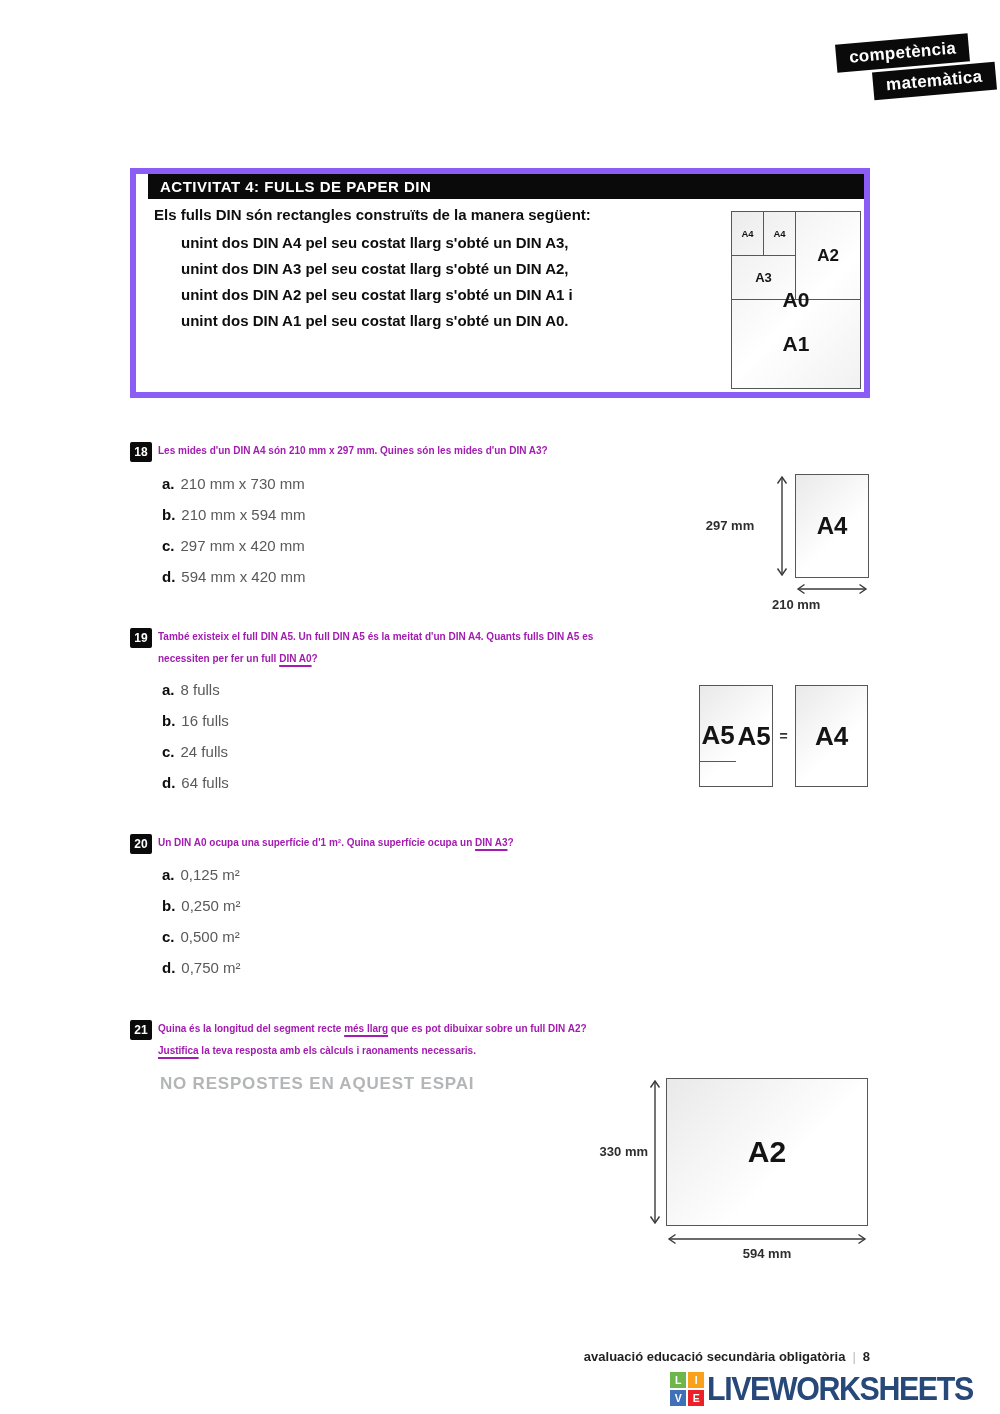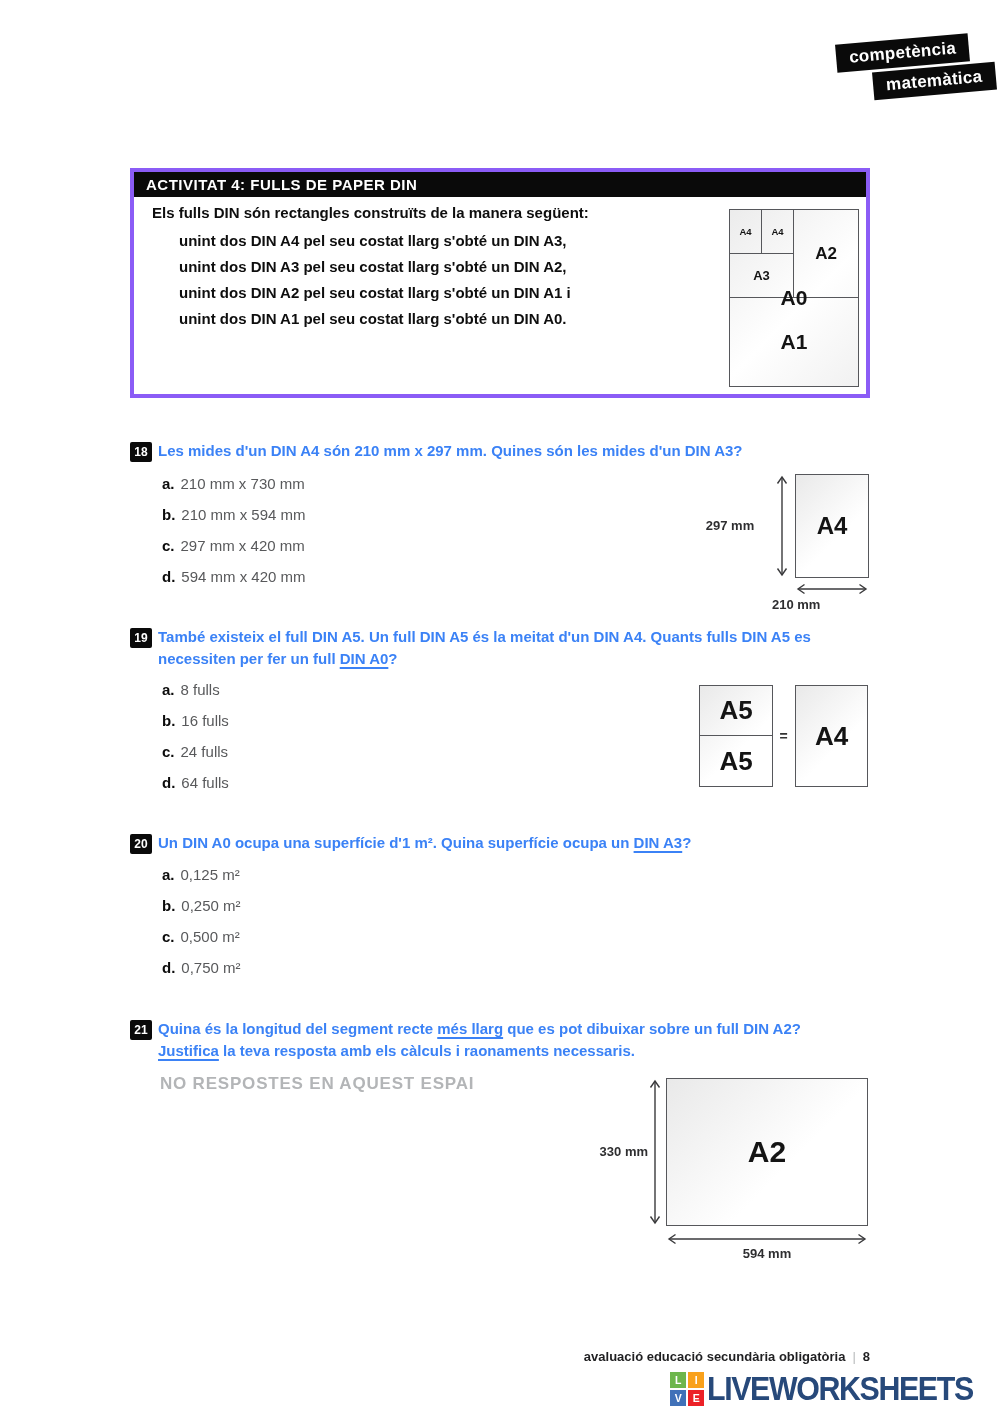--- a/index.html
+++ b/index.html
@@ -9,43 +9,43 @@
   }
 
   
   .cb-bar { position:absolute; background:#0a0a0a; color:#fff; font-weight:bold;
     font-size:17px; padding:4px 13px; transform:rotate(-5deg); letter-spacing:.3px; white-space:nowrap; }
   .cb-bar1 { left:836px; top:39px; }
   .cb-bar2 { left:873px; top:67px; }
 
   
   .activity-box { position:absolute; left:130px; top:168px; width:740px; height:230px;
-    border:4px solid #8b5cf6; box-sizing:border-box; }
+    border:6px solid #8b5cf6; box-sizing:border-box;padding-left:12px; }
   .activity-header { height:25px; background:#0a0a0a; color:#fff; font-weight:bold;
     font-size:15px; line-height:25px; padding-left:12px; letter-spacing:.5px; }
   .activity-intro { position:absolute; left:18px; top:32px; margin:0; font-weight:bold; font-size:15px; }
   .activity-lines { position:absolute; left:45px; top:56px; font-weight:bold; font-size:15px; line-height:26px; }
 
   .din-diagram { position:absolute; left:595px; top:37px; width:128px; height:176px;
     background:linear-gradient(135deg,#ececec 0%,#ffffff 55%,#f1f1f1 100%); border:1px solid #56575b; }
   .din-cell { position:absolute; box-sizing:border-box; display:flex; align-items:center;
     justify-content:center; font-weight:bold; color:#141414; }
   .cell-a4l { left:0; top:0; width:32px; height:44px; border-right:1px solid #56575b; border-bottom:1px solid #56575b; font-size:9.5px; }
   .cell-a4r { left:32px; top:0; width:32px; height:44px; border-right:1px solid #56575b; border-bottom:1px solid #56575b; font-size:9.5px; }
   .cell-a3  { left:0; top:44px; width:64px; height:44px; border-right:1px solid #56575b; border-bottom:1px solid #56575b; font-size:13px; }
   .cell-a2  { left:64px; top:0; width:64px; height:88px; border-bottom:1px solid #56575b; font-size:17px; }
   .cell-a1  { left:0; top:88px; width:128px; height:88px; font-size:21px; }
   .din-a0-label { position:absolute; left:64px; top:88px; transform:translate(-50%,-50%);
     font-weight:bold; font-size:21px; color:#141414; }
 
   
   .qbadge { position:absolute; left:130px; width:22px; height:20px; background:#0a0a0a; color:#fff;
     font-weight:bold; font-size:12px; border-radius:2px; display:flex; align-items:center; justify-content:center; }
-  .qtext { position:absolute; left:158px; width:724px; font-weight:bold; font-size:15px;
-    line-height:22px; color:#3b82f6; }
+  .qtext { position:absolute; left:158px; width:724px; font-weight:bold; font-size:10px;
+    line-height:22px; color:#a21caf; }
   .u { text-decoration:underline; text-underline-offset:3px; text-decoration-thickness:1.5px; }
   .opts { position:absolute; left:162px; }
   .opt { height:20px; margin-bottom:11px; font-size:15px; white-space:nowrap; }
   .opt-letter { font-weight:bold; color:#0c0c0c; margin-right:6px; }
   .opt-text { color:#58595b; }
   #q18-badge{top:442px} #q18-text{top:440px} #q18-opts{top:475px}
   #q19-badge{top:628px} #q19-text{top:626px} #q19-opts{top:681px}
   #q20-badge{top:834px} #q20-text{top:832px} #q20-opts{top:866px}
   #q21-badge{top:1020px} #q21-text{top:1018px}
 
@@ -57,21 +57,21 @@
   .arr { position:absolute; }
 
   #q18-diagram { position:absolute; left:690px; top:470px; width:190px; height:150px; }
   .d18-hlabel { left:0; top:48px; width:80px; text-align:center; }
   .d18-varrow { left:85px; top:4px; }
   .d18-rect  { left:105px; top:4px; width:74px; height:104px; font-size:24px; }
   .d18-harrow{ left:105px; top:112px; }
   .d18-wlabel{ left:82px; top:127px; width:94px; text-align:left; }
 
   #q19-diagram { position:absolute; left:699px; top:685px; width:170px; height:102px; }
-  .d19-a5stack { left:0; top:0; width:74px; height:102px; flex-direction:column; font-size:26px; }
+  .d19-a5stack { left:0; top:0; width:74px; height:102px; flex-direction:row; font-size:26px; }
   .a5half { width:100%; height:51px; box-sizing:border-box; display:flex; align-items:center; justify-content:center; }
   .a5half.first { border-bottom:1px solid #56575b; }
   .d19-equals { position:absolute; left:74px; top:0; width:21px; height:102px; display:flex;
     align-items:center; justify-content:center; font-weight:bold; font-size:14px; color:#333; }
   .d19-a4 { left:96px; top:0; width:73px; height:102px; font-size:26px; }
 
   #q21-notice { position:absolute; left:160px; top:1074px; font-weight:bold; font-size:17px;
     letter-spacing:.8px; color:#b3b5b7; }
   #q21-respond { position:absolute; left:158px; top:1104px; display:flex; align-items:center;
     gap:9px; font-size:16px; color:#1a1a1c; }

